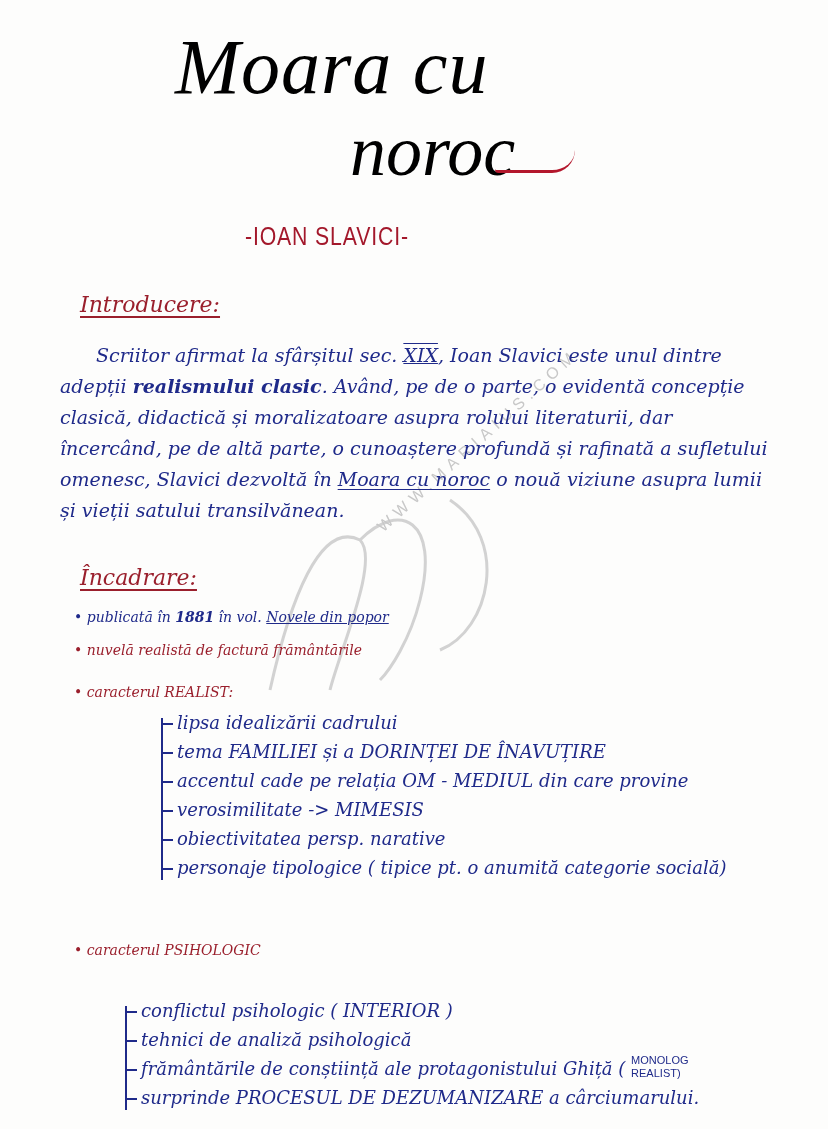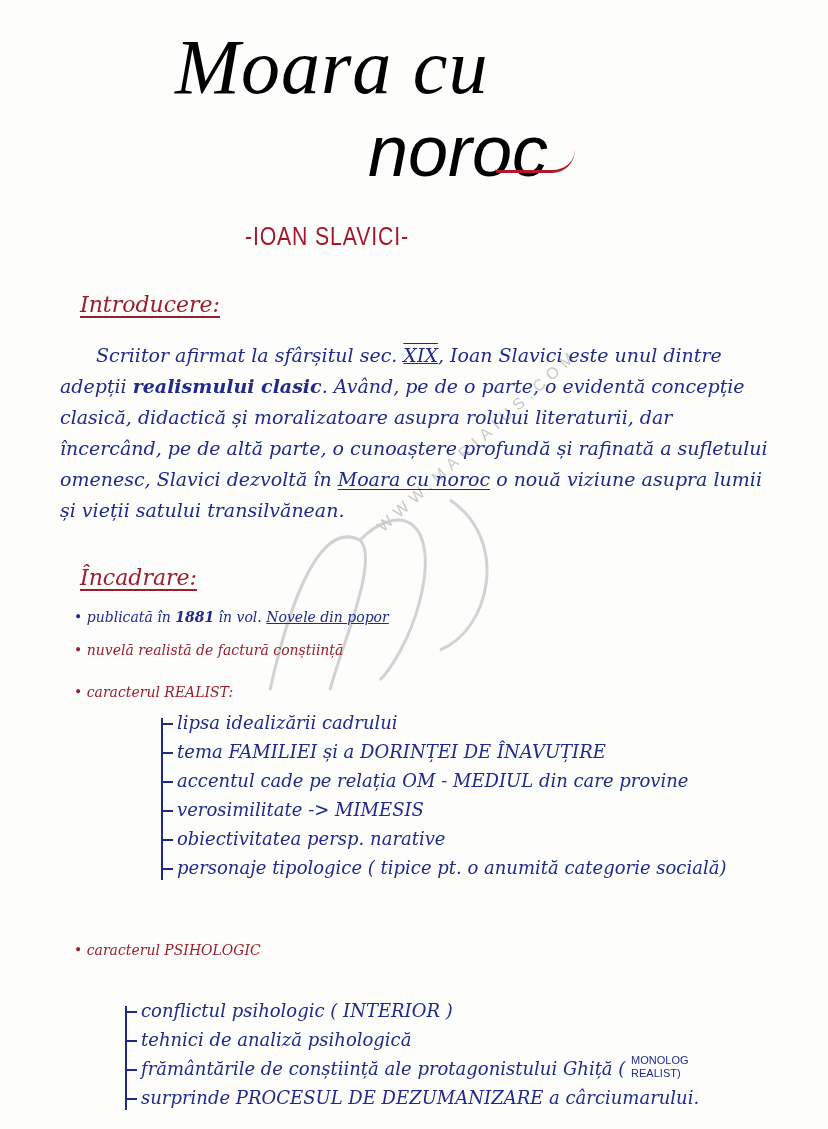--- a/index.html
+++ b/index.html
@@ -8,22 +8,22 @@
       font-family: "DejaVu Serif", serif; font-style: italic;
     }
     .red { color: #000000; }
     .red2 { color: #9a1f2c; }
     .blue { color: #1f2a8a; }
     .title {
       position: absolute; left: 175px; top: 28px; font-size: 78px; line-height: 1;
       font-family: "Liberation Serif", serif; font-style: italic; letter-spacing: 1px;
     }
     .title2 {
-      position: absolute; left: 368px; top: 115px; font-size: 72px; line-height: 1;
-      font-family: Liberation Sans, sans-serif; font-style: italic;
+      position: absolute; left: 350px; top: 115px; font-size: 72px; line-height: 1;
+      font-family: Liberation Serif, serif; font-style: italic;
     }
     .swash {
       position: absolute; left: 495px; top: 150px; width: 80px; height: 20px;
       border-bottom: 3px solid #b3172c; border-radius: 0 0 60px 10px; transform: rotate(-8px);
     }
     .author {
       position: absolute; left: 245px; top: 222px; font-size: 25px; font-style: normal;
       font-family: "Liberation Sans", sans-serif; color: #a3182b; letter-spacing: 1px;
       transform: scaleX(0.85); transform-origin: left;
     }
@@ -79,21 +79,21 @@
 <div class="heading red2" style="left:80px; top:292px;">Introducere:</div>
 <div class="para blue">
   <span>Scriitor afirmat la sfârșitul sec. </span><span style="text-decoration:overline underline;">XIX</span><span>, Ioan Slavici este unul dintre adepții </span><b>realismului clasic</b><span>. Având, pe de o parte, o evidentă concepție clasică, didactică și moralizatoare asupra rolului literaturii, dar încercând, pe de altă parte, o cunoaștere profundă și rafinată a sufletului omenesc, Slavici dezvoltă în </span><u>Moara cu noroc</u><span> o nouă viziune asupra lumii și vieții satului transilvănean.</span>
 </div>
 
 <div class="heading red2" style="left:80px; top:565px;">Încadrare:</div>
 
 <div class="bullet blue" style="top:605px;">
   <span>publicată în </span><b>1881</b><span> în vol. </span><u>Novele din popor</u>
 </div>
-<div class="bullet red2" style="top:638px;">nuvelă realistă de factură conștiință</div>
+<div class="bullet red2" style="top:638px;">nuvelă realistă de factură frământările</div>
 <div class="bullet red2" style="top:680px;">caracterul REALIST:</div>
 
 <div class="group blue" style="top:708px;margin-left:36px;">
   <div class="bracket" style="height:162px;"></div>
   <div class="item">lipsa idealizării cadrului</div>
   <div class="item">tema FAMILIEI și a DORINȚEI DE ÎNAVUȚIRE</div>
   <div class="item">accentul cade pe relația OM - MEDIUL din care provine</div>
   <div class="item">verosimilitate -&gt; MIMESIS</div>
   <div class="item">obiectivitatea persp. narative</div>
   <div class="item">personaje tipologice ( tipice pt. o anumită categorie socială)</div>

